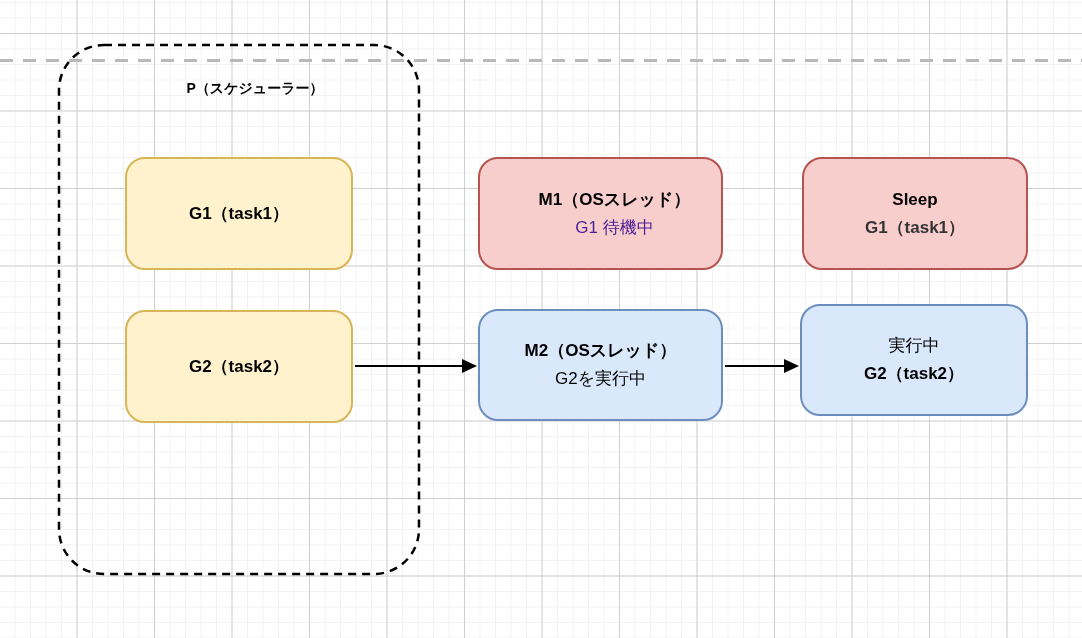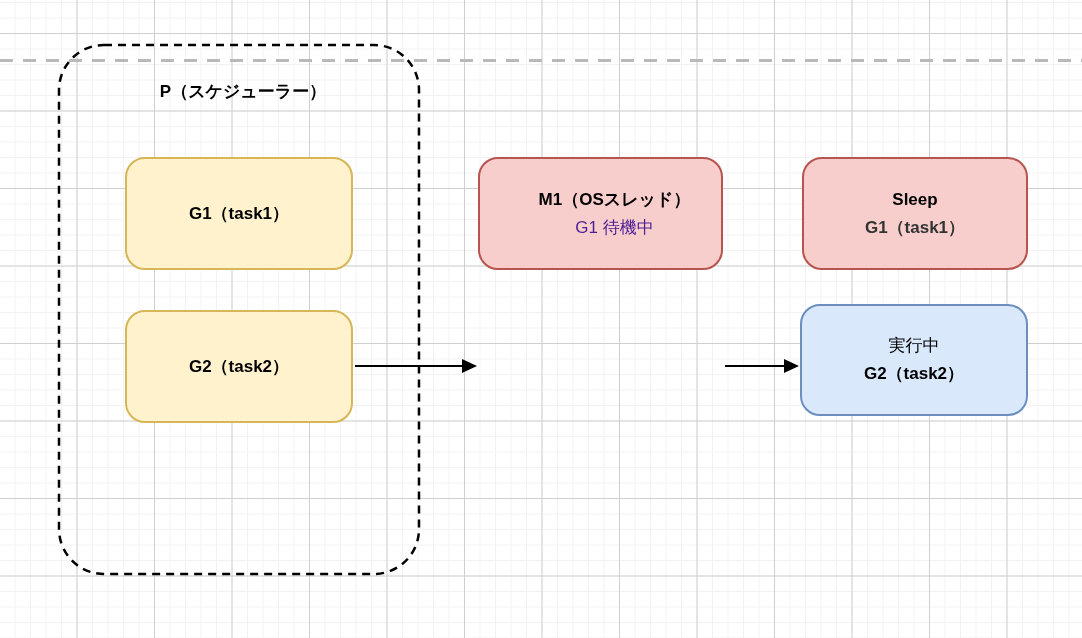--- a/index.html
+++ b/index.html
@@ -41,24 +41,24 @@
 
   .group {
     position: absolute;
     left: 58px; top: 44px;
     width: 362px; height: 531px;
     z-index: 2;
     box-sizing: border-box;
   }
   .group-label {
     position: absolute;
-    left: 4px; top: 36px;
+    left: 16px; top: 36px;
     width: 100%;
     text-align: center;
-    font-size: 17px;
+    font-size: 14px;
     font-weight: 700;
     color: #000000;
   }
 
   .node {
     position: absolute;
     box-sizing: border-box;
     border-radius: 20px;
     border: 2px solid;
     display: flex;
@@ -110,20 +110,24 @@
 
   <div id="node-g2" class="node yellow">
     <div class="title">G2（task2）</div>
   </div>
 
   <div id="node-m1" class="node red">
     <div class="title">M1（OSスレッド）</div>
     <div class="subtitle">G1 待機中</div>
   </div>
 
+  <div id="node-m2" class="node blue">
+    <div class="title">M2（OSスレッド）</div>
+    <div class="subtitle">G2を実行中</div>
+  </div>
 
   <div id="node-sleep" class="node red">
     <div class="title">Sleep</div>
     <div class="subtitle">G1（task1）</div>
   </div>
 
   <div id="node-running" class="node blue">
     <div class="title">実行中</div>
     <div class="subtitle">G2（task2）</div>
   </div>

